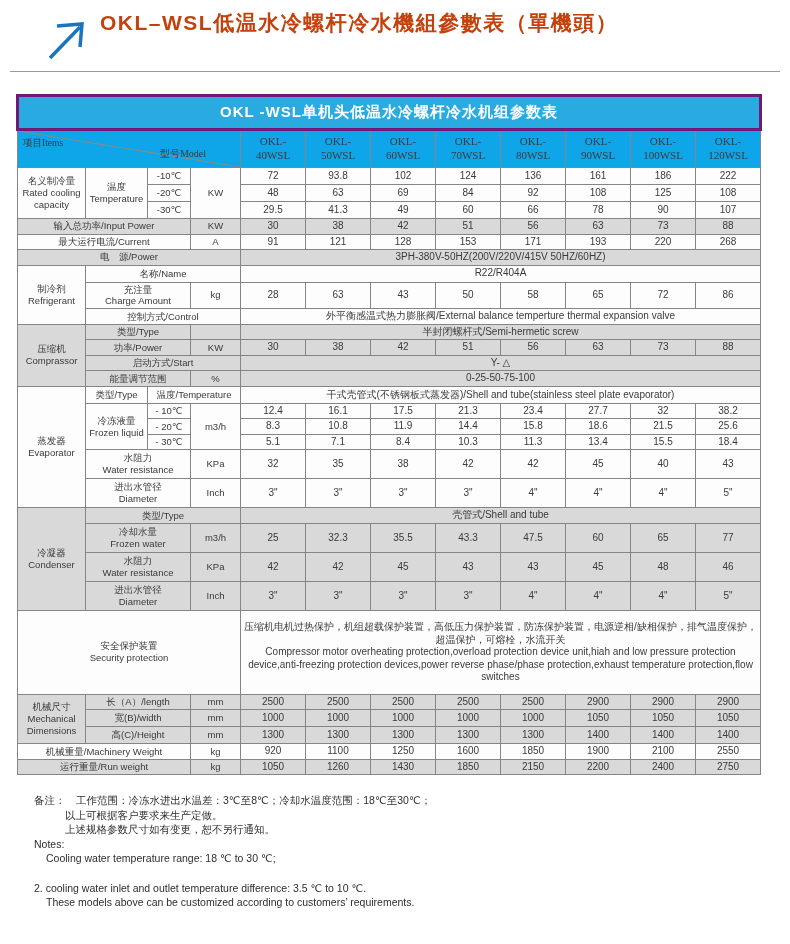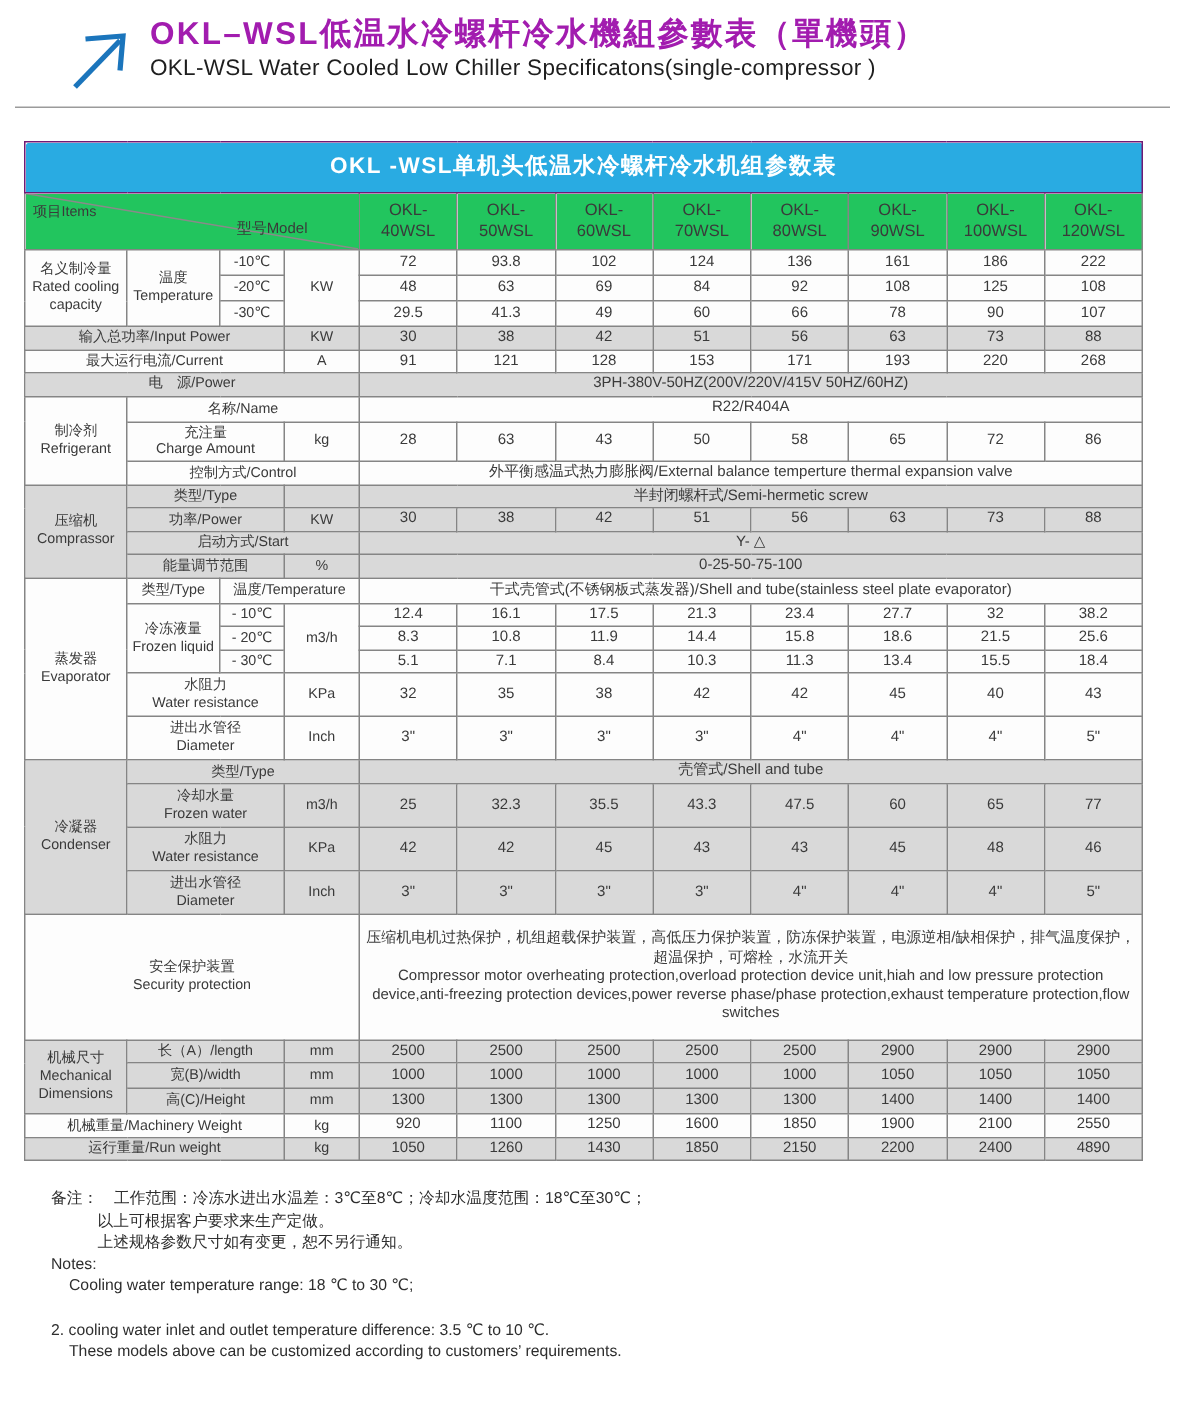--- a/index.html
+++ b/index.html
@@ -8,21 +8,21 @@
     height: 944px;
     font-family: "Liberation Sans", "DejaVu Sans", sans-serif;
     color: #333;
     overflow: hidden;
   }
   .page { padding: 10px 14px 0 14px; }
 
   
   .doc-header { display: flex; align-items: flex-start; gap: 10px; padding-left: 30px; }
   .logo { flex: 0 0 46px; margin-top: 4px; }
-  .title-zh { font-size: 21px; font-weight: bold; color: #a21caf; letter-spacing: 1.5px; line-height: 1.25; }
+  .title-zh { font-size: 21px; font-weight: bold; color: #c2410c; letter-spacing: 1.5px; line-height: 1.25; }
   .title-en { font-size: 15px; font-weight: normal; color: #1e1e1e; margin-top: 1px; letter-spacing: 0.2px; }
   .rule { border: none; border-top: 1.5px solid #9b9b9b; margin: 9px -4px 0 -4px; }
 
   
   table.spec {
     width: 746px;
     margin: 22px 0 0 2px;
     border-collapse: collapse;
     table-layout: fixed;
     font-size: 10px;
@@ -35,29 +35,29 @@
   .spec th, .spec td {
     border: 1px solid #858585;
     text-align: center;
     vertical-align: middle;
     padding: 1px 2px;
     line-height: 1.25;
     overflow: hidden;
   }
   th.banner {
     background: #29abe2;
-    border: 1px solid #701a75;
+    border: 3px solid #701a75;
     color: #ffffff;
     font-size: 15px;
     font-weight: 600;
     height: 34px;
     letter-spacing: 1px;
     border-radius: 3px 3px 0 0;
   }
-  tr.hdr th { background: #22c55e; height: 38px; font-weight: normal; font-size: 11px; color: #3a3a3a; }
+  tr.hdr th { background: #0ea5e9; height: 38px; font-weight: normal; font-size: 11px; color: #3a3a3a; font-family: Liberation Serif, serif; }
   tr.g td { background: #d9d9d9; }
   tr.w td { background: #fdfdfd; }
   .pre { white-space: pre-line; }
   .lbl { font-size: 9.5px; }
   .val { font-size: 10px; }
   .corner { position: relative; }
   .corner svg.diag { position: absolute; inset: 0; width: 100%; height: 100%; }
   .corner .ci { position: absolute; left: 5px; top: 7px; font-size: 9.5px; }
   .corner .cm { position: absolute; right: 34px; bottom: 7px; font-size: 10px; }
   .sec { text-align: left; padding: 5px 7px; line-height: 1.5; height: 84px; }
@@ -78,21 +78,20 @@
 
 <div class="page">
 
   <div class="doc-header">
     <svg class="logo" width="46" height="48" viewBox="0 0 46 48">
       <line x1="6" y1="44" x2="36" y2="13" stroke="#1b75bc" stroke-width="3.5"></line>
       <polyline points="13,12 38,10 36,33" fill="none" stroke="#1b75bc" stroke-width="3.5"></polyline>
     </svg>
     <div>
       <div class="title-zh">OKL–WSL低温水冷螺杆冷水機組參數表（單機頭）</div>
-      <div class="title-en">OKL-WSL Water Cooled Low Chiller Specificatons(single-compressor )</div>
     </div>
   </div>
   <hr class="rule">
 
   <table class="spec">
     <colgroup>
       <col class="c1">
         <col class="c2">
         <col class="c3">
         <col class="c4">
@@ -429,21 +428,21 @@
       <tr class="g r15">
         <td class="lbl" colspan="3">运行重量/Run weight</td>
         <td class="lbl">kg</td>
       <td class="val">1050</td>
           <td class="val">1260</td>
           <td class="val">1430</td>
           <td class="val">1850</td>
           <td class="val">2150</td>
           <td class="val">2200</td>
           <td class="val">2400</td>
-          <td class="val">4890</td>
+          <td class="val">2750</td>
         </tr>
     </tbody>
   </table>
 
   <div class="notes">
     <div class="n0">备注：　工作范围：冷冻水进出水温差：3℃至8℃；冷却水温度范围：18℃至30℃；</div>
     <div class="n1">以上可根据客户要求来生产定做。</div>
     <div class="n1">上述规格参数尺寸如有变更，恕不另行通知。</div>
     <div class="n0">Notes:</div>
     <div class="n2">Cooling water temperature range: 18 ℃ to 30 ℃;</div>

